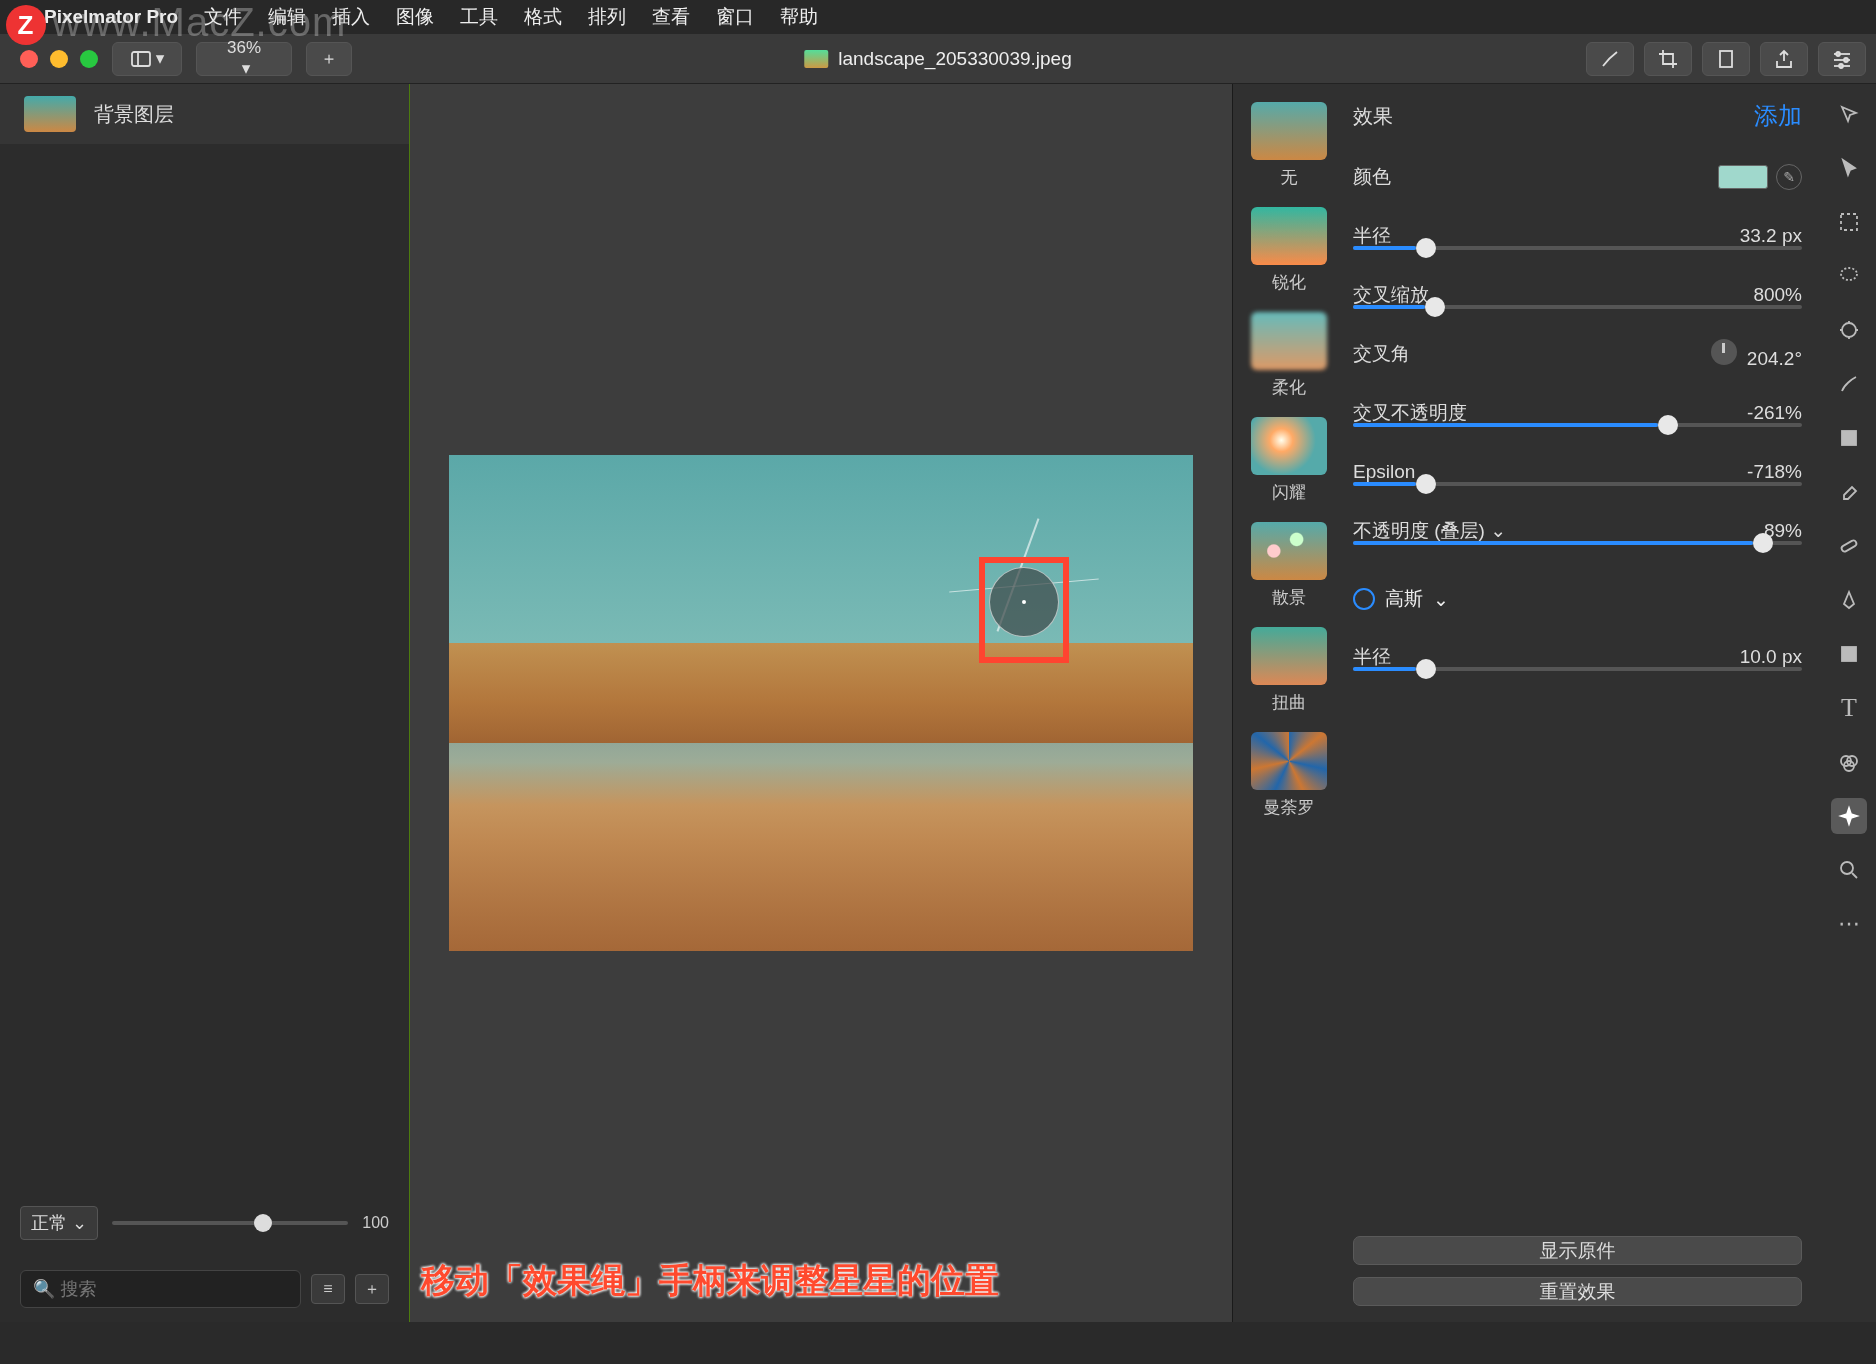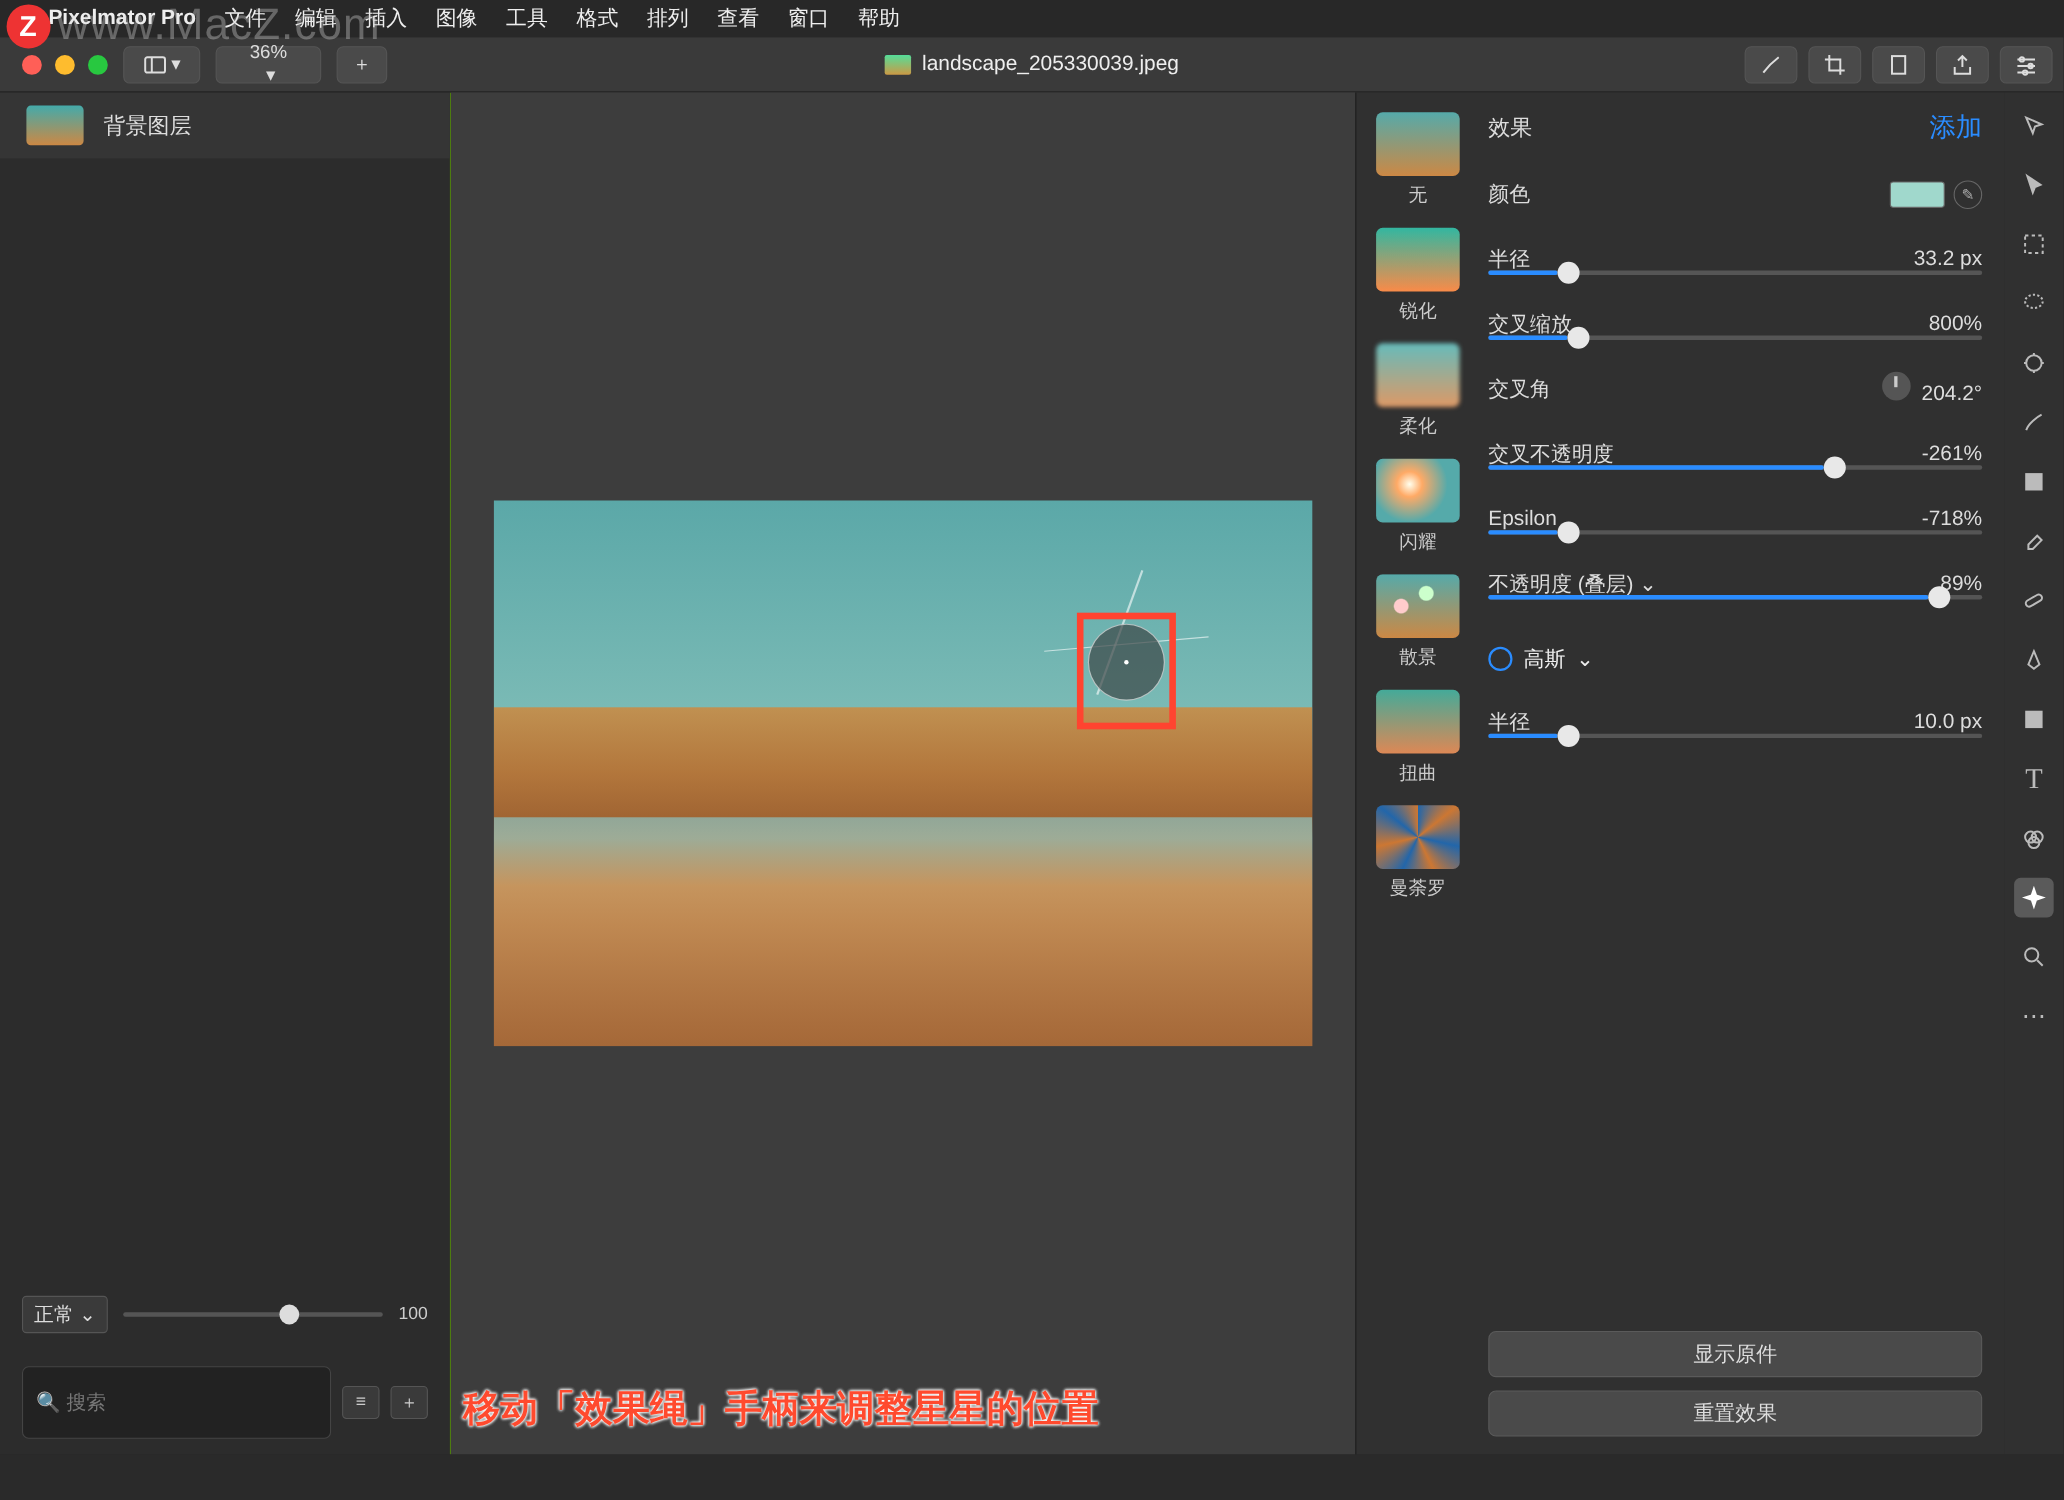--- a/index.html
+++ b/index.html
@@ -31,21 +31,21 @@
 .layers { width: 410px; background: #2c2c2c; border-right: 1px solid #4d7c0f; display: flex; flex-direction: column; }
 .layer-row { display: flex; align-items: center; padding: 12px 24px; gap: 18px; background: #353535; }
 .layer-thumb { width: 52px; height: 36px; background: linear-gradient(#4aa, #c84); border-radius: 4px; }
 .layer-label { font-size: 20px; color: #ddd; }
 .layers-bottom { margin-top: auto; padding: 14px 20px; display: flex; flex-direction: column; gap: 30px; }
 .blend-row { display: flex; align-items: center; gap: 14px; }
 .blend-select { background: #3a3a3a; border: 1px solid #555; color: #ddd; padding: 4px 10px; font-size: 18px; border-radius: 4px; }
 .opacity-slider { flex: 1; height: 4px; background: #555; position: relative; border-radius: 2px; }
 .opacity-slider .knob { position: absolute; top: -7px; width: 18px; height: 18px; background: #ddd; border-radius: 50%; }
 .search-row { display: flex; align-items: center; gap: 10px; }
-.search-input { flex: 1; background: #222; border: 1px solid #444; border-radius: 6px; color: #888; padding: 20px 12px; font-size: 18px; }
+.search-input { flex: 1; background: #222; border: 1px solid #444; border-radius: 6px; color: #888; padding: 6px 12px; font-size: 18px; }
 .layers-add { width: 34px; height: 30px; background: #3a3a3a; border: 1px solid #555; border-radius: 4px; display: flex; align-items: center; justify-content: center; color: #ccc; }
 
 
 .canvas-wrap { flex: 1; background: #3d3d3d; display: flex; align-items: center; justify-content: center; position: relative; }
 .canvas-img { width: 744px; height: 496px; background: linear-gradient(to bottom, #5ba8a8 0%, #7abab5 38%, #c88b4a 50%, #a66b3a 58%, #8db5ae 62%, #c8935a 78%, #a56838 100%); position: relative; overflow: hidden; }
 .canvas-img::before { content:''; position:absolute; top:38%; left:0; right:0; height:20%; background: linear-gradient(to bottom, rgba(200,140,70,0.9), rgba(160,100,50,0.9)); }
 .canvas-img::after { content:''; position:absolute; bottom:0; left:0; right:0; height:42%; background: linear-gradient(to bottom, rgba(141,181,174,0.8) 0%, rgba(200,147,90,0.9) 30%, rgba(165,104,56,1) 100%); }
 .highlight-box { position: absolute; top: 102px; left: 530px; width: 90px; height: 106px; border: 6px solid #ff4430; z-index: 5; }
 .rope-circle { position: absolute; top: 112px; left: 540px; width: 70px; height: 70px; border: 1px solid rgba(255,255,255,0.6); border-radius: 50%; background: rgba(60,70,70,0.7); z-index: 4; }
 .rope-circle::after { content:''; position:absolute; top:50%; left:50%; width:4px; height:4px; background:#fff; border-radius:50%; transform:translate(-50%,-50%); }
@@ -77,21 +77,21 @@
 .color-swatch { width: 50px; height: 24px; background: #a0d8cc; border: 1px solid #666; border-radius: 3px; display: inline-block; vertical-align: middle; }
 .eyedrop { width: 26px; height: 26px; border: 1px solid #666; border-radius: 50%; margin-left: 8px; display: inline-flex; align-items: center; justify-content: center; font-size: 14px; color: #aaa; }
 .angle-dial { width: 26px; height: 26px; border-radius: 50%; background: #555; display:inline-block; margin-right: 10px; position:relative; }
 .angle-dial::after{content:'';position:absolute;top:4px;left:11px;width:3px;height:10px;background:#ccc;}
 .slider { height: 4px; background: #555; position: relative; border-radius: 2px; margin-top: -4px; }
 .slider .fill { position: absolute; left: 0; top: 0; bottom: 0; background: #2a8cff; border-radius: 2px; }
 .slider .knob { position: absolute; top: -8px; width: 20px; height: 20px; background: #e8e8e8; border-radius: 50%; }
 .section-sub { display: flex; align-items: center; gap: 10px; color: #eee; margin-top: 10px; }
 .section-ring { width: 22px; height: 22px; border: 2px solid #2a8cff; border-radius: 50%; }
 .ec-buttons { margin-top: auto; display: flex; flex-direction: column; gap: 12px; }
-.ec-btn { background: #4a4a4a; border: 1px solid #5a5a5a; color: #ddd; height: 42px; border-radius: 7px; font-size: 19px; display:flex; align-items:center; justify-content:center; }
+.ec-btn { background: #4a4a4a; border: 1px solid #5a5a5a; color: #ddd; height: 29px; border-radius: 7px; font-size: 19px; display:flex; align-items:center; justify-content:center; }
 
 
 .righttools { width: 54px; background: #303030; display: flex; flex-direction: column; align-items: center; padding-top: 12px; gap: 18px; }
 .tool { width: 36px; height: 36px; display: flex; align-items: center; justify-content: center; color: #bbb; font-size: 22px; border-radius: 6px; }
 .tool.active { background: #5a5a5a; color: #fff; }
 
 .watermark { position: absolute; top: 0; left: 0; font-size: 40px; color: rgba(220,220,220,0.35); font-weight: 500; padding: 0 6px; letter-spacing: 1px; z-index: 200; pointer-events: none; }
 .watermark .z { display:inline-flex; width:40px; height:40px; background:#e33; color:#fff; border-radius:50%; align-items:center; justify-content:center; font-size:26px; font-weight:700; margin-right:6px; vertical-align:middle;}
 
 svg { width: 22px; height: 22px; stroke: currentColor; fill: none; stroke-width: 1.8; }

